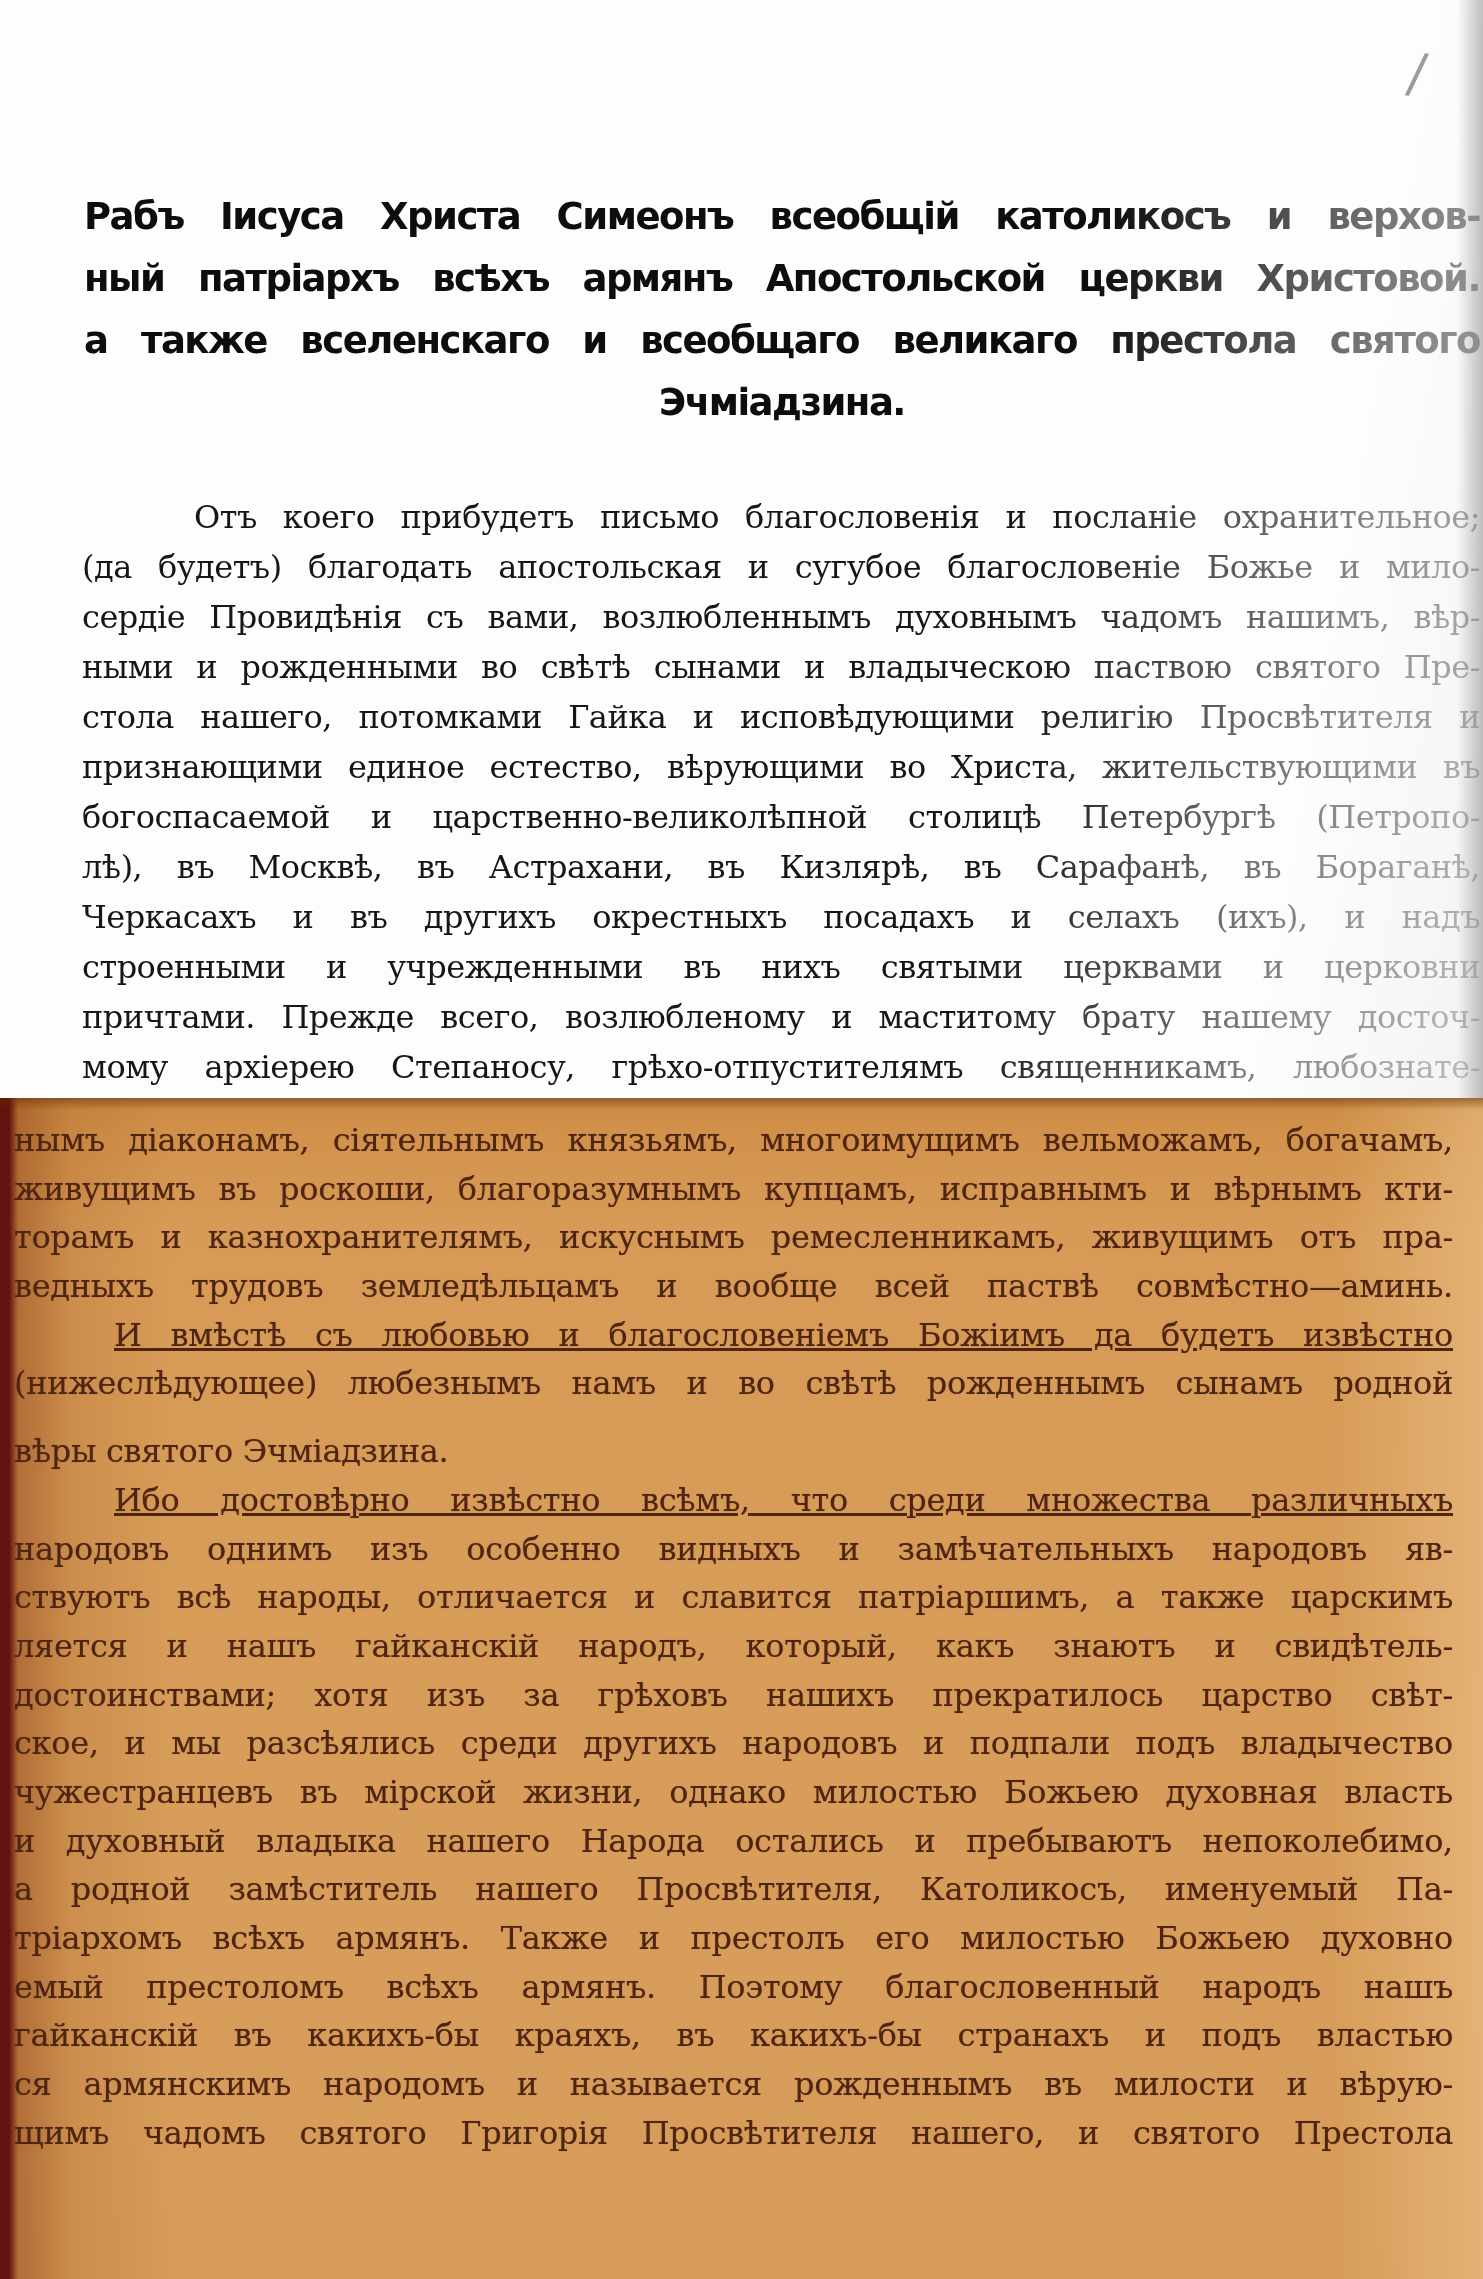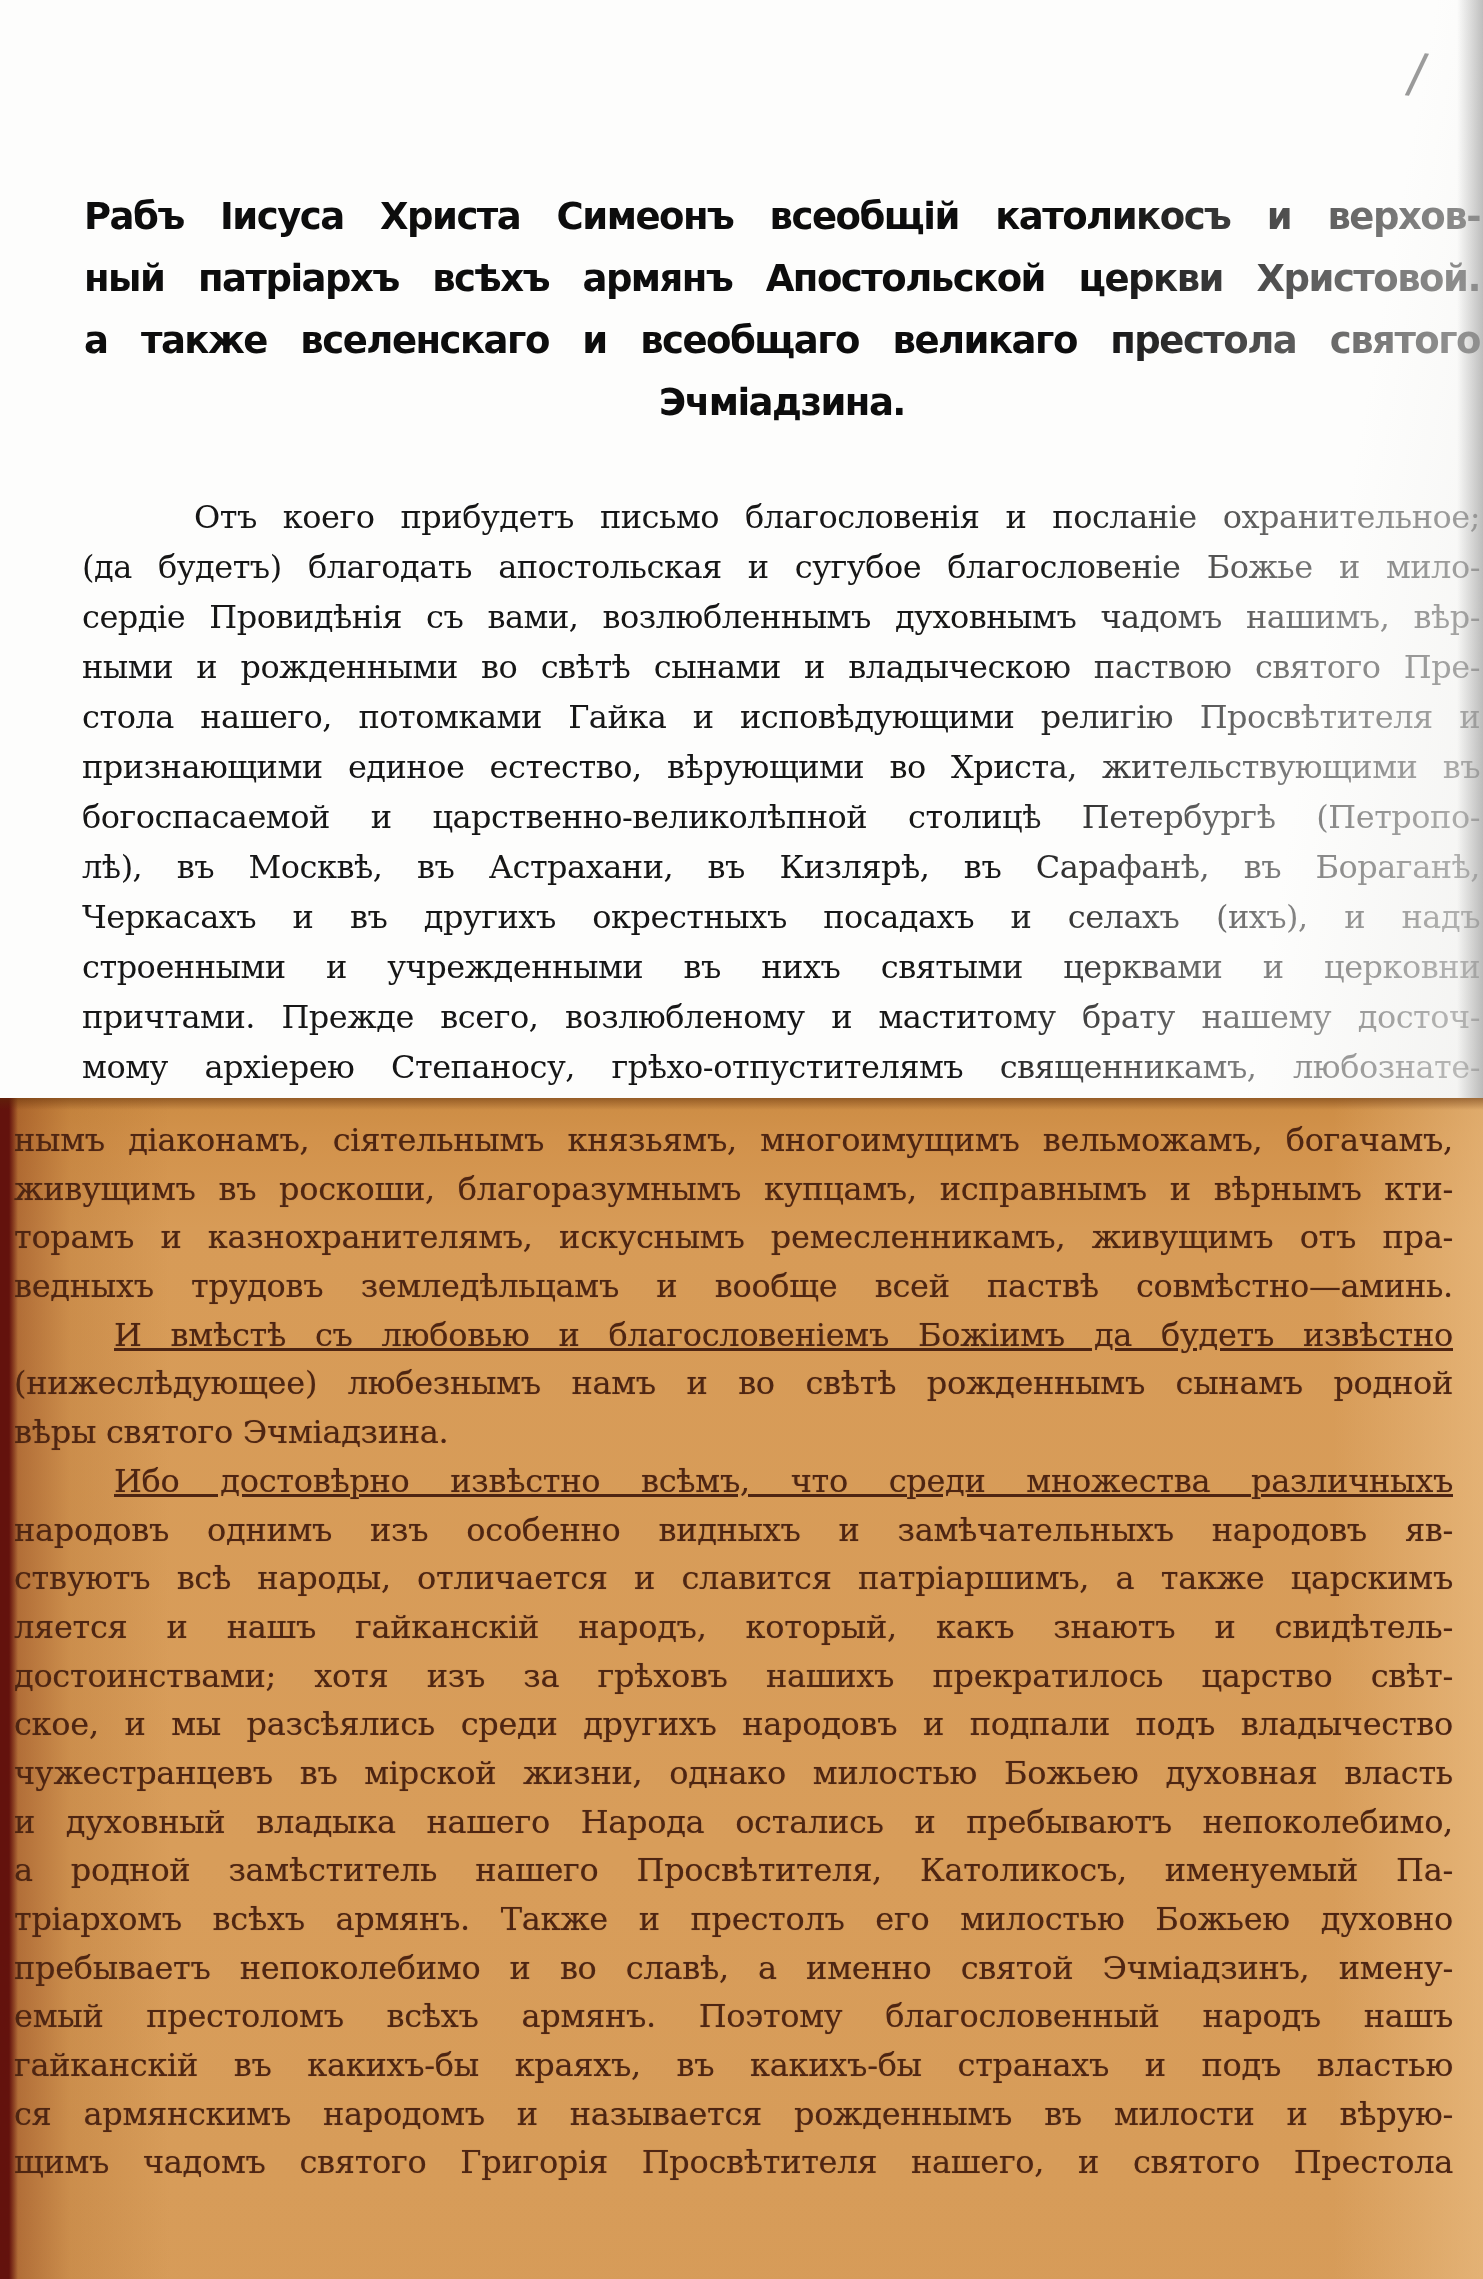--- a/index.html
+++ b/index.html
@@ -47,21 +47,21 @@
       linear-gradient(270deg,rgba(240,200,145,.5) 0,rgba(240,200,145,0) 150px),
       linear-gradient(180deg,#cc8c44 0,#d2924b 40px,#d79b57 130px,#d89d5a 55%,#d69b58 100%);
   }
   .tan-text{
     position:absolute;left:14px;top:18px;width:1439px;
     font-size:32px;letter-spacing:-0.3px;color:#4e2512;
     text-shadow:0 0 1px rgba(78,37,18,.4);
   }
   .tl{height:48.7px;line-height:48.7px;text-align:justify;text-align-last:justify;}
   .tl.indent{text-indent:100px;text-decoration:underline;}
-  .tl.left{text-align:right;text-align-last:left;}
+  .tl.left{text-align:right;text-align-last:left;margin-top:19px;}
 </style>
 </head>
 <body>
 
 <div id="page">
 
   <div class="white-area">
     <div class="pen-mark">/</div>
 
     <div class="heading">
@@ -102,21 +102,20 @@
       <div class="tl indent">Ибо достовѣрно извѣстно всѣмъ, что среди множества различныхъ</div>
       <div class="tl">народовъ однимъ изъ особенно видныхъ и замѣчательныхъ народовъ яв-</div>
       <div class="tl">ствуютъ всѣ народы, отличается и славится патріаршимъ, а также царскимъ</div>
       <div class="tl">ляется и нашъ гайканскій народъ, который, какъ знаютъ и свидѣтель-</div>
       <div class="tl">достоинствами; хотя изъ за грѣховъ нашихъ прекратилось царство свѣт-</div>
       <div class="tl">ское, и мы разсѣялись среди другихъ народовъ и подпали подъ владычество</div>
       <div class="tl">чужестранцевъ въ мірской жизни, однако милостью Божьею духовная власть</div>
       <div class="tl">и духовный владыка нашего Народа остались и пребываютъ непоколебимо,</div>
       <div class="tl">а родной замѣститель нашего Просвѣтителя, Католикосъ, именуемый Па-</div>
       <div class="tl">тріархомъ всѣхъ армянъ. Также и престолъ его милостью Божьею духовно</div>
-      <div class="tl">пребываетъ непоколебимо и во славѣ, а именно святой Эчміадзинъ, имену-</div>
       <div class="tl">емый престоломъ всѣхъ армянъ. Поэтому благословенный народъ нашъ</div>
       <div class="tl">гайканскій въ какихъ-бы краяхъ, въ какихъ-бы странахъ и подъ властью</div>
       <div class="tl">ся армянскимъ народомъ и называется рожденнымъ въ милости и вѣрую-</div>
       <div class="tl">щимъ чадомъ святого Григорія Просвѣтителя нашего, и святого Престола</div>
     </div>
   </div>
 
 </div>
 
 </body></html>

